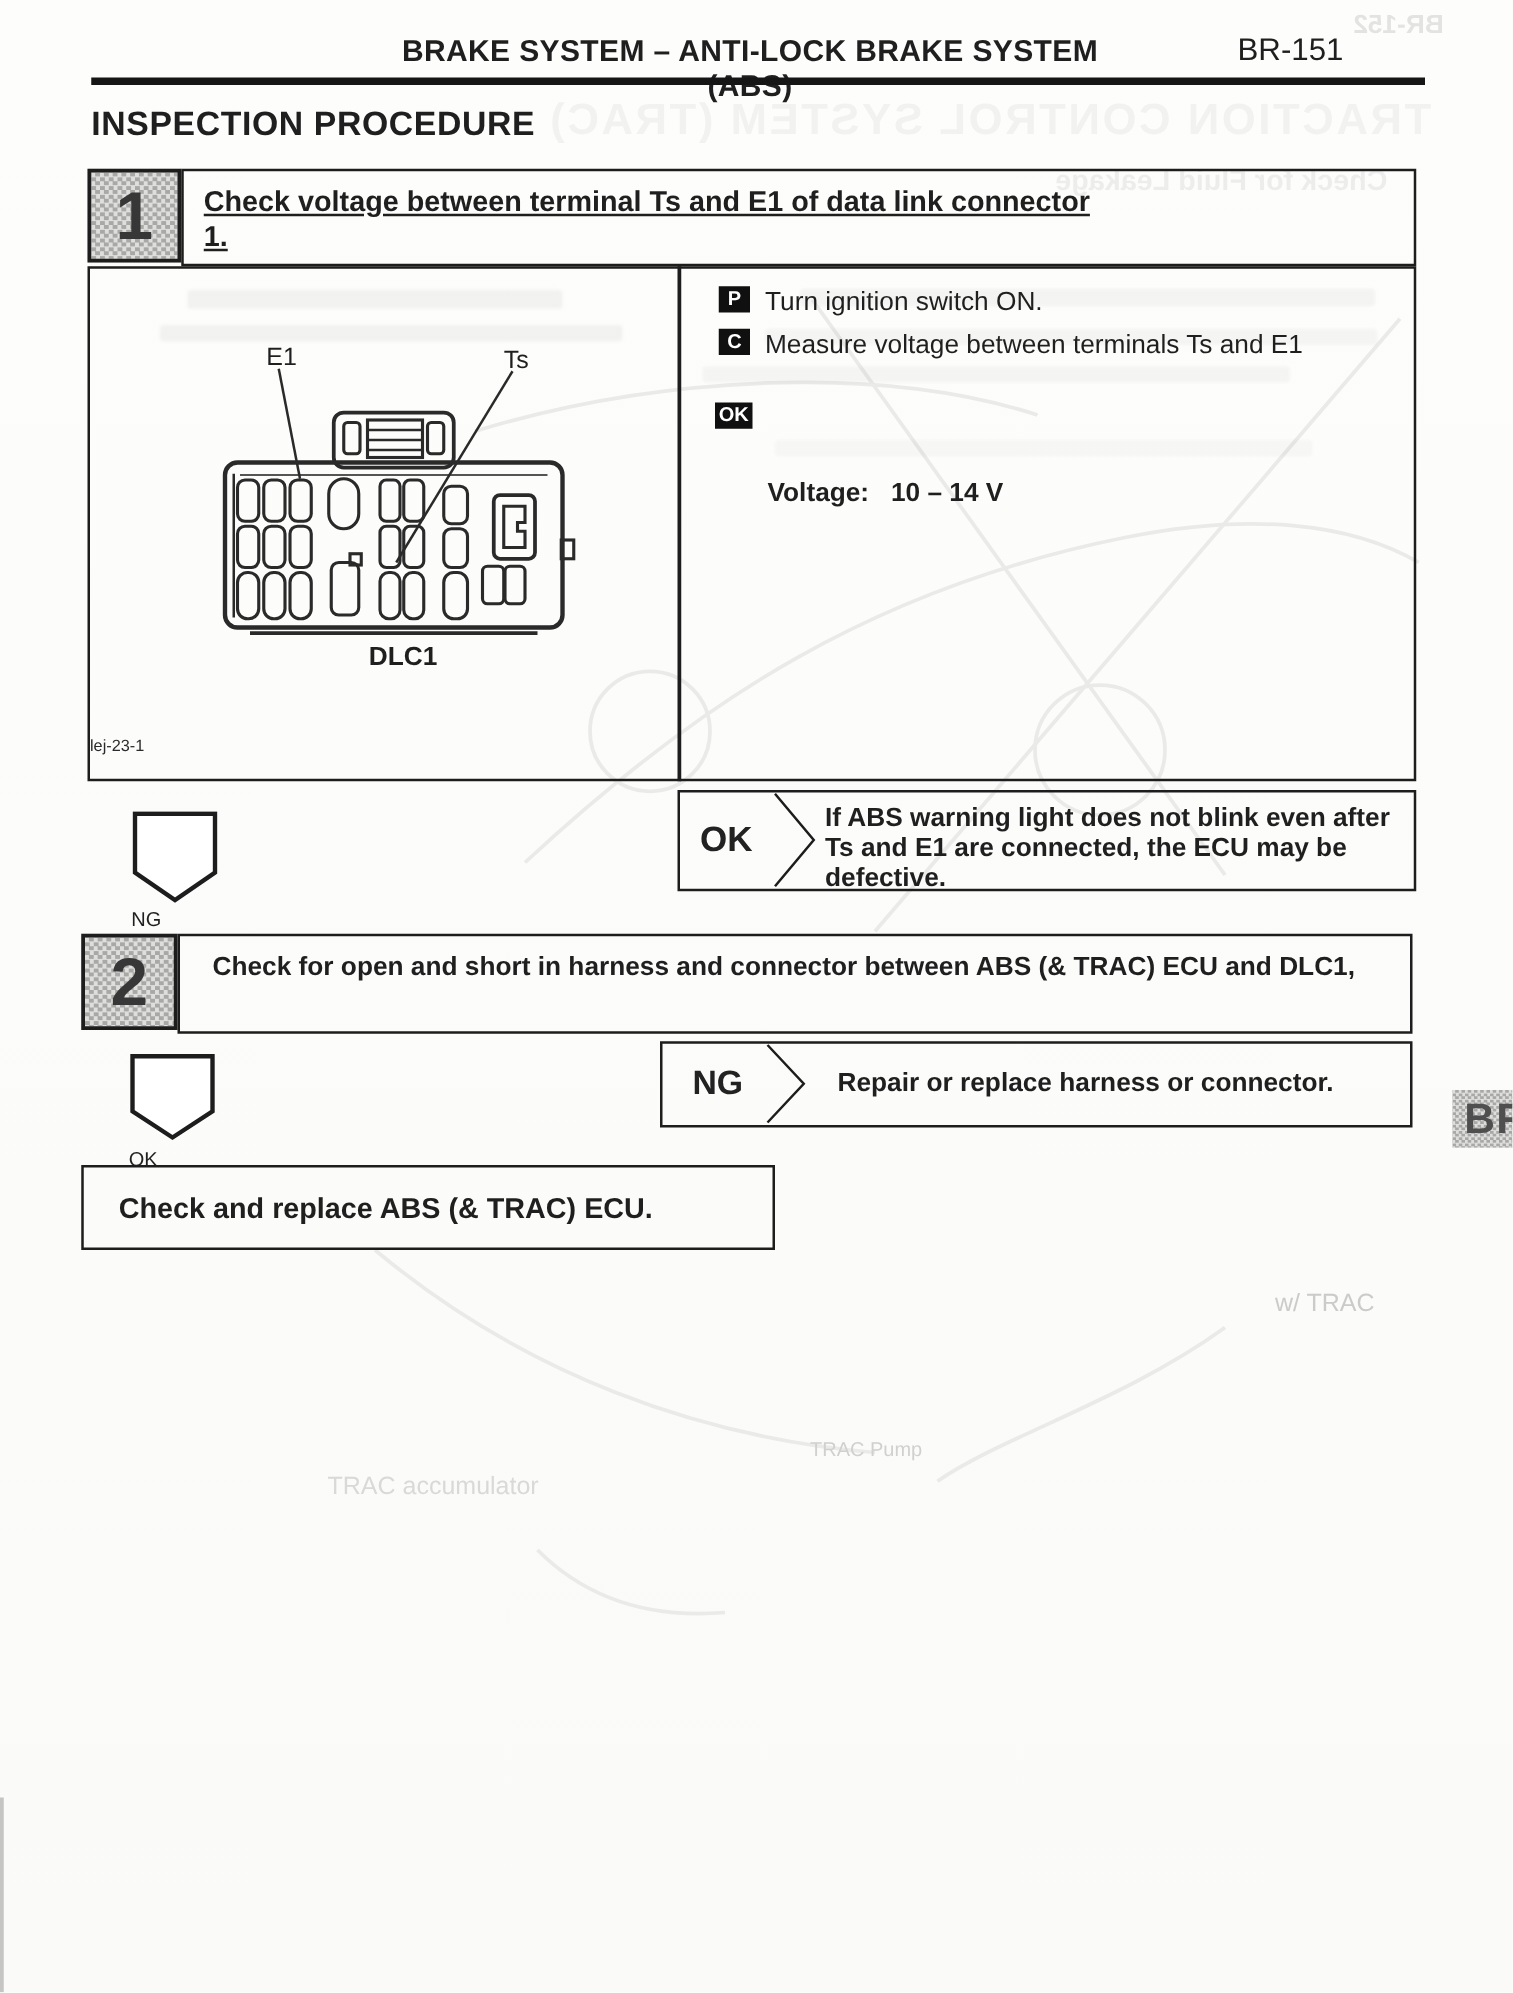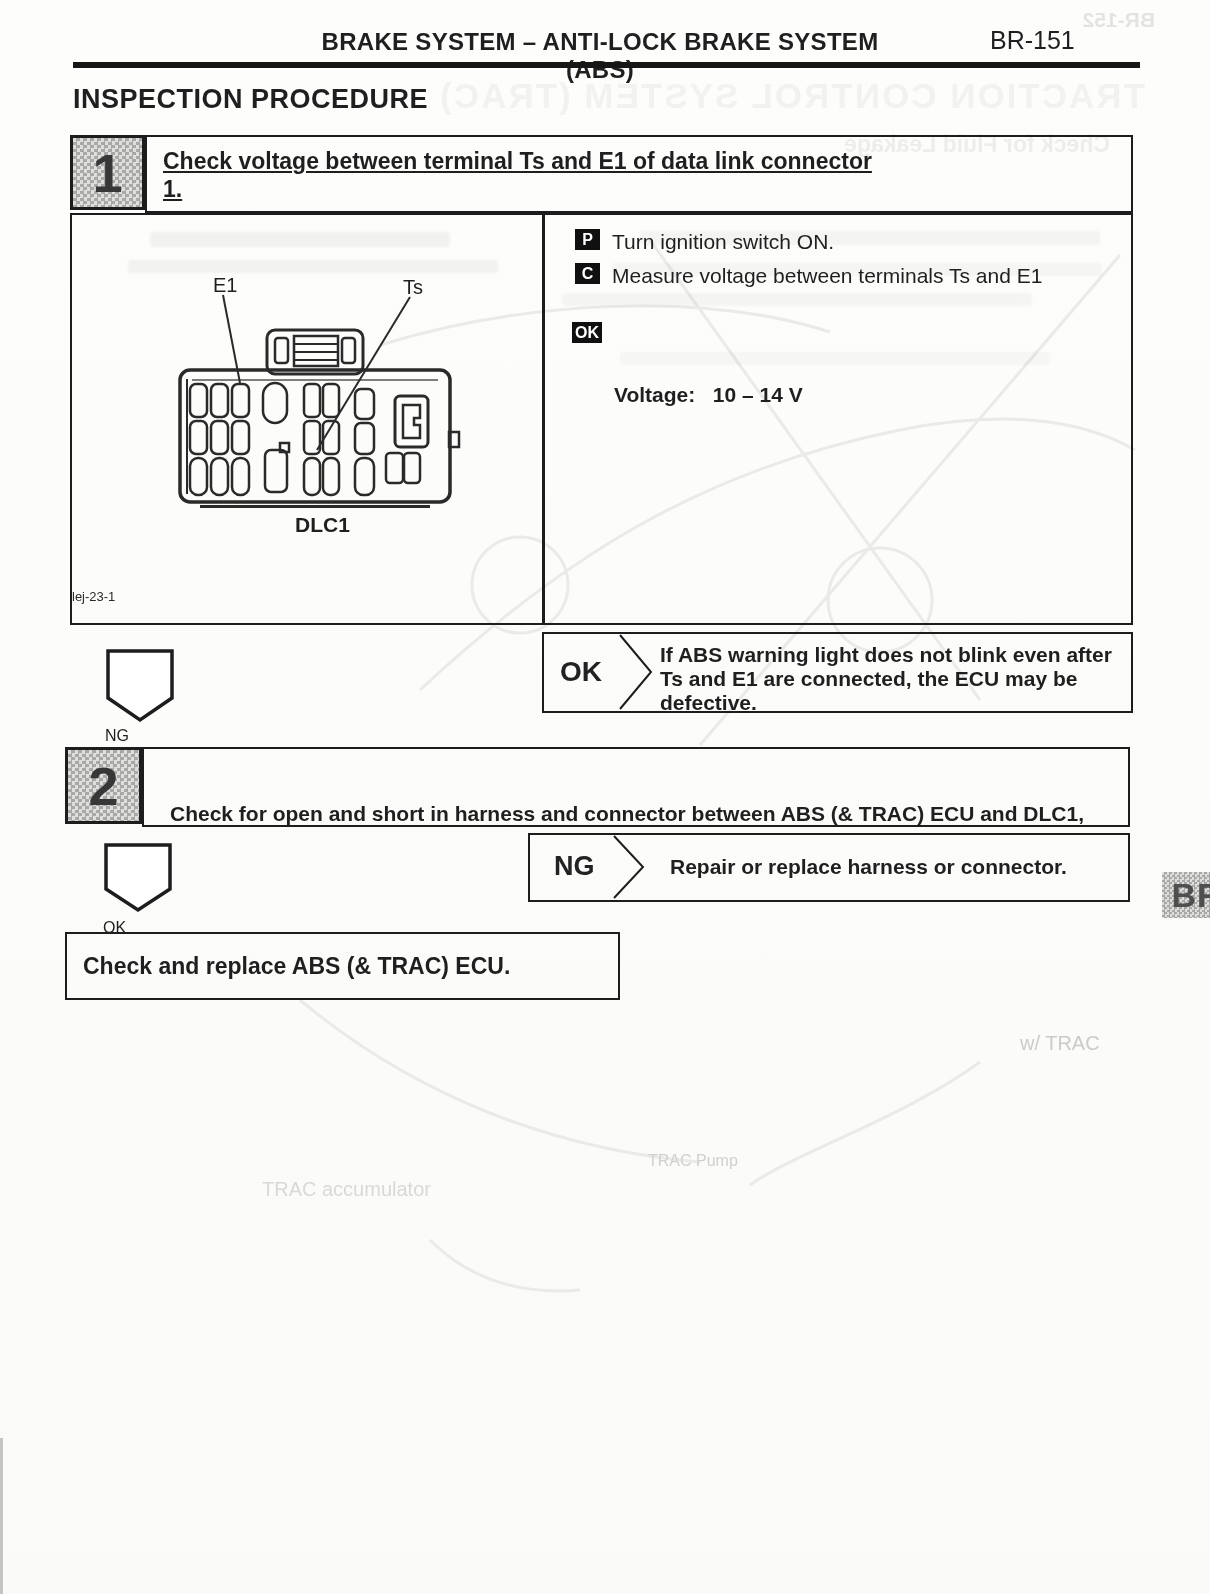--- a/index.html
+++ b/index.html
@@ -20,21 +20,21 @@
   .halftone{
     background-color:#d6d6d4;
     background-image:repeating-conic-gradient(#a8a8a6 0% 25%, #dededc 0% 50%);
     background-size:7px 7px;
   }
   .step-num{border:3px solid #1d1d1d;display:flex;align-items:center;justify-content:center;
     font-weight:bold;font-size:54px;color:#373737;box-sizing:border-box;}
   
   .bx{border:2.5px solid #1d1d1d;box-sizing:border-box;background:transparent;}
   .step-title{font-weight:bold;font-size:23px;line-height:28px;padding:10px 14px 0 16px;}
-  .step-title2{font-weight:bold;font-size:21px;line-height:26px;padding:12px 14px 0 26px;margin-top:40px;}
+  .step-title2{font-weight:bold;font-size:21px;line-height:26px;padding:12px 14px 0 26px;}
   
   .instr{display:flex;align-items:flex-start;gap:12px;}
   .badge{display:inline-block;background:#101010;color:#fff;font-weight:bold;font-size:16px;
     min-width:25px;height:21px;line-height:21px;text-align:center;padding:0 3px;box-sizing:border-box;margin-top:2px;}
   .instr-text{font-size:21px;line-height:30px;}
   .bold{font-weight:bold;}
   .pre{white-space:pre;}
   
   .penta{width:70px;height:74px;}
   .branch-lbl{font-weight:bold;font-size:28px;color:#222;}
@@ -223,16 +223,16 @@
     <span class="abs branch-lbl" style="left:24px;top:16px;font-size:27px;">NG</span>
     <svg class="abs" style="left:82px;top:0;" width="36" height="64" viewBox="0 0 36 64">
       <path d="M2 1 L31 32 L2 63" fill="none" stroke="#1d1d1d" stroke-width="2"></path>
     </svg>
     <div class="abs branch-text" style="left:140px;top:20px;">Repair or replace harness or connector.</div>
   </div>
 
   <div class="abs halftone side-tab" style="left:1140px;top:872px;width:70px;height:46px;background-size:5px 5px;">BR</div>
 
   <div class="abs bx" style="left:65px;top:932px;width:555px;height:68px;display:flex;align-items:center;">
-    <span style="font-weight:bold;font-size:23px;padding-left:16px;">Check and replace ABS (&amp; TRAC) ECU.</span>
+    <span style="font-weight:bold;font-size:23px;padding-left:28px;">Check and replace ABS (&amp; TRAC) ECU.</span>
   </div>
 
 </div>
 
 </body></html>

